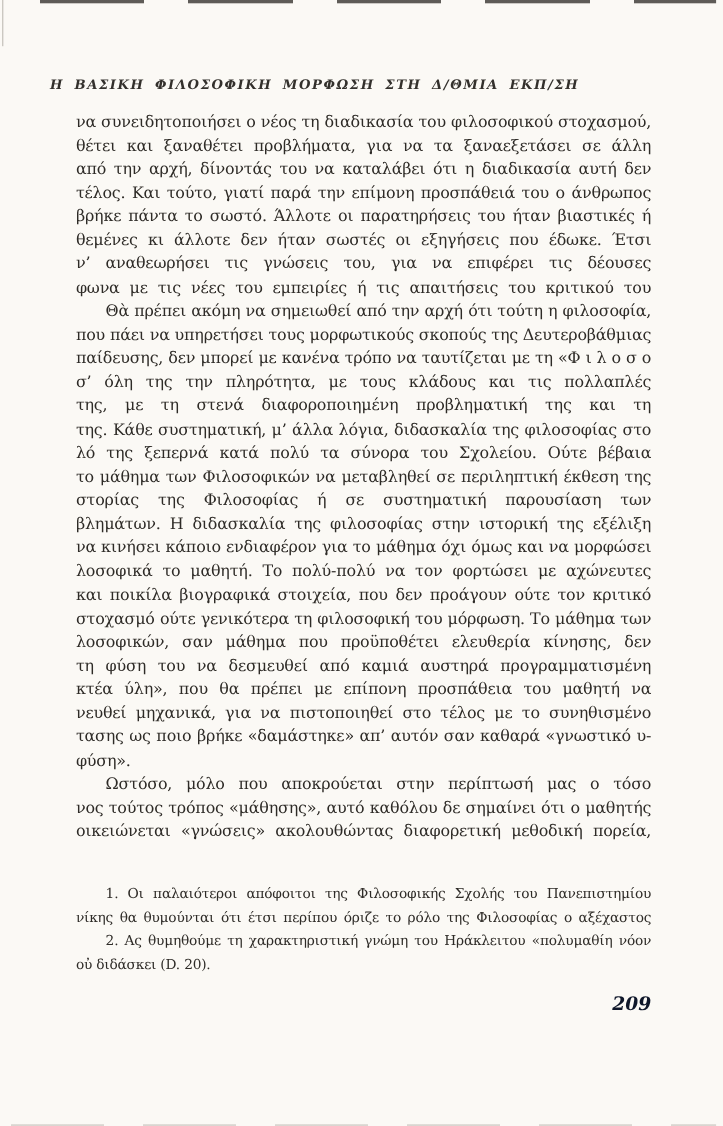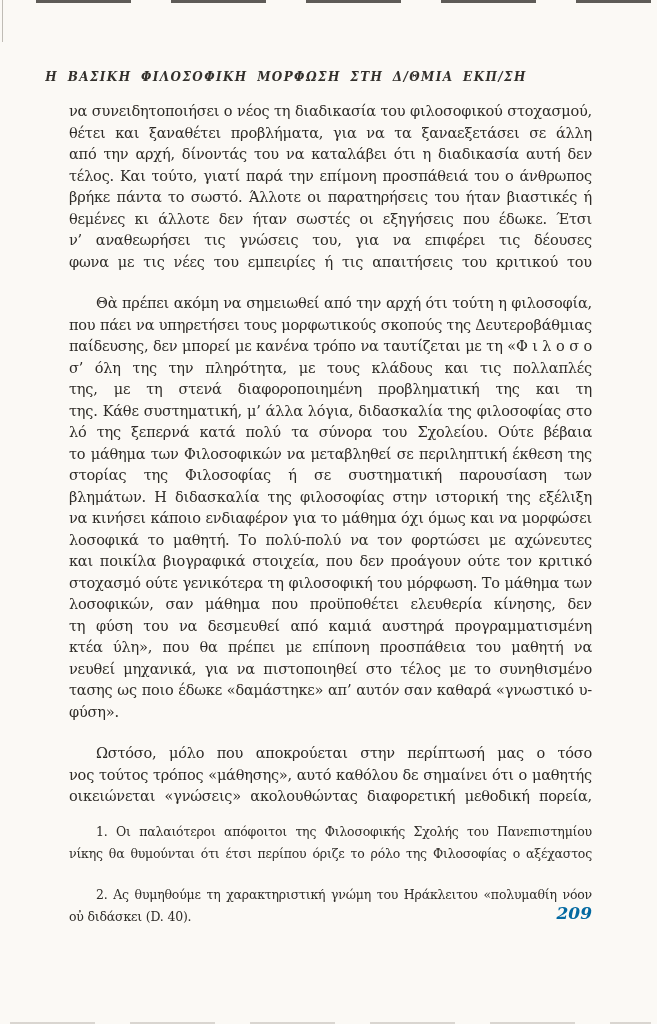--- a/index.html
+++ b/index.html
@@ -36,29 +36,29 @@
   }
   .body-text { position: absolute; top: 101px; left: 69px; width: 523px; }
   .para { margin: 0; padding: 0; }
   .line {
     font-size: 14.5px; color: #2e2b27;
     height: 21.5px; line-height: 21.5px;
     text-align: justify; text-align-last: justify;
     overflow: hidden; letter-spacing: -0.2px;
     white-space: normal;
   }
-  .ind { text-indent: 27px; margin-top: 20px; }
+  .ind { text-indent: 27px; }
   .pl { text-align-last: left; }
   .footnotes { position: absolute; top: 801px; left: 69px; width: 523px; }
   .footnotes .line { font-size: 12.5px; }
   .page-number {
     position: absolute; top: 903px; left: 69px; width: 523px;
     text-align: right;
     font-style: italic; font-weight: 700;
-    font-size: 17px; color: #0369a1;
+    font-size: 17px; color: #0f172a;
   }
 </style>
 </head>
 <body>
 
 <div>
   <div class="scan-top"></div>
   <div class="scan-left"></div>
   <div class="scan-bottom"></div>
 
@@ -87,35 +87,35 @@
       <div class="line">στορίας της Φιλοσοφίας ή σε συστηματική παρουσίαση των φιλοσοφικών προ-</div>
       <div class="line">βλημάτων. Η διδασκαλία της φιλοσοφίας στην ιστορική της εξέλιξη μπορεί</div>
       <div class="line">να κινήσει κάποιο ενδιαφέρον για το μάθημα όχι όμως και να μορφώσει φι-</div>
       <div class="line">λοσοφικά το μαθητή. Το πολύ-πολύ να τον φορτώσει με αχώνευτες γνώσεις</div>
       <div class="line">και ποικίλα βιογραφικά στοιχεία, που δεν προάγουν ούτε τον κριτικό του</div>
       <div class="line">στοχασμό ούτε γενικότερα τη φιλοσοφική του μόρφωση. Το μάθημα των Φι-</div>
       <div class="line">λοσοφικών, σαν μάθημα που προϋποθέτει ελευθερία κίνησης, δεν μπορεί από</div>
       <div class="line">τη φύση του να δεσμευθεί από καμιά αυστηρά προγραμματισμένη «διδα-</div>
       <div class="line">κτέα ύλη», που θα πρέπει με επίπονη προσπάθεια του μαθητή να απομνημο-</div>
       <div class="line">νευθεί μηχανικά, για να πιστοποιηθεί στο τέλος με το συνηθισμένο τρόπο εξέ-</div>
-      <div class="line">τασης ως ποιο έδωκε «δαμάστηκε» απ’ αυτόν σαν καθαρά «γνωστικό υ-</div>
+      <div class="line">τασης ως ποιο βρήκε «δαμάστηκε» απ’ αυτόν σαν καθαρά «γνωστικό υ-</div>
       <div class="line pl">φύση».</div>
     </div>
     <div class="para">
       <div class="line ind">Ωστόσο, μόλο που αποκρούεται στην περίπτωσή μας ο τόσο συνηθισμέ-</div>
       <div class="line">νος τούτος τρόπος «μάθησης», αυτό καθόλου δε σημαίνει ότι ο μαθητής δεν</div>
       <div class="line">οικειώνεται «γνώσεις» ακολουθώντας διαφορετική μεθοδική πορεία, που, ό-</div>
     </div>
   </div>
 
   <div class="footnotes">
     <div class="para">
       <div class="line ind">1. Οι παλαιότεροι απόφοιτοι της Φιλοσοφικής Σχολής του Πανεπιστημίου Θεσσαλο-</div>
       <div class="line">νίκης θα θυμούνται ότι έτσι περίπου όριζε το ρόλο της Φιλοσοφίας ο αξέχαστος δάσκαλός</div>
     </div>
     <div class="para">
       <div class="line ind">2. Ας θυμηθούμε τη χαρακτηριστική γνώμη του Ηράκλειτου «πολυμαθίη νόον ἔχειν</div>
-      <div class="line pl">οὐ διδάσκει (D. 40).</div>
+      <div class="line pl">οὐ διδάσκει (D. 20).</div>
     </div>
   </div>
 
   <div class="page-number">209</div>
 </div>
 
 </body></html>

